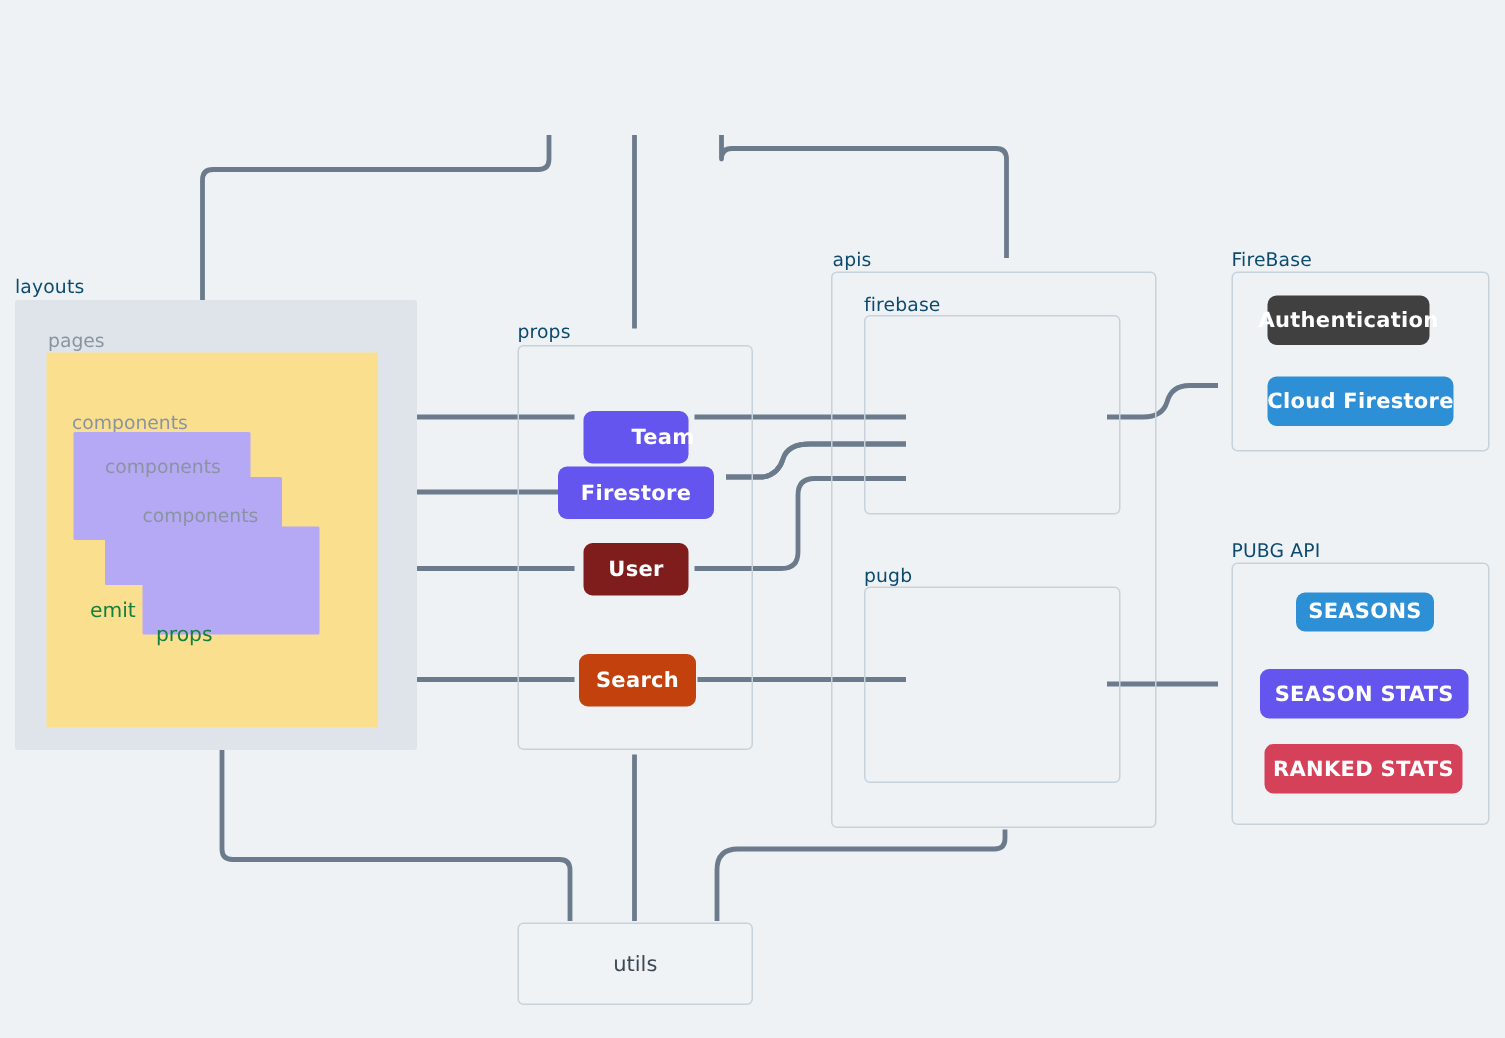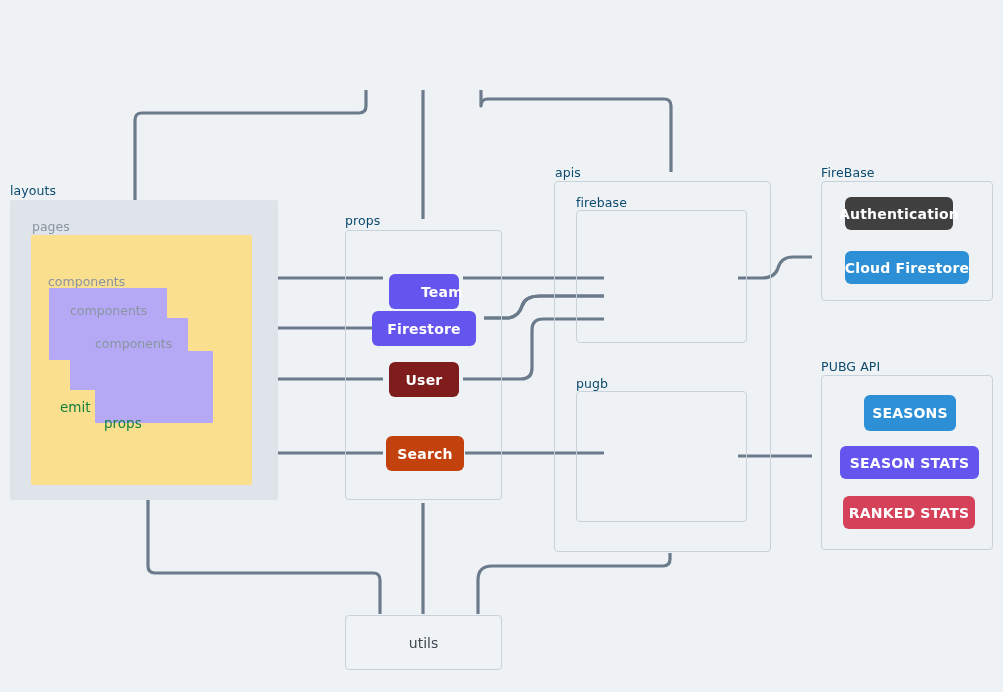--- a/index.html
+++ b/index.html
@@ -212,21 +212,21 @@
   <div class="pill" style="left:845px; top:197px; width:108px; height:33px; background:#404040;">
     <span>Authentication</span>
   </div>
   <div class="pill" style="left:845px; top:251px; width:124px; height:33px; background:#2d8fd5;">
     <span>Cloud Firestore</span>
   </div>
 
   <div class="grp-label" style="left:821px; top:359px;">PUBG API</div>
   <div class="grp" style="left:821px; top:375px; width:172px; height:175px;"></div>
 
-  <div class="pill" style="left:864px; top:395px; width:92px; height:36px; background:#2d8fd5;">
+  <div class="pill" style="left:864px; top:395px; width:92px; height:26px; background:#2d8fd5;">
     <span>SEASONS</span>
   </div>
   <div class="pill" style="left:843px; top:496px; width:132px; height:33px; background:#d6415a;">
     <span>RANKED STATS</span>
   </div>
   <div class="pill" style="left:840px; top:446px; width:139px; height:33px; background:#6355ee;">
     <span>SEASON STATS</span>
   </div>
 
   <div class="card" style="left:345px; top:615px; width:157px; height:55px;">

